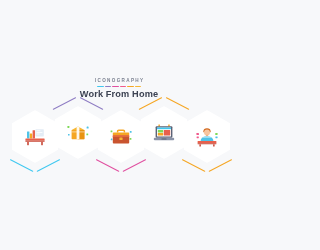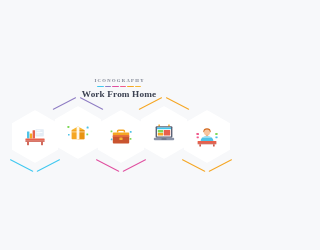--- a/index.html
+++ b/index.html
@@ -13,21 +13,20 @@
     background: #f7f8fa;
     font-family: "Liberation Sans", sans-serif;
     overflow: hidden;
     position: relative;
   }
   .stage {
     position: absolute;
     left: 0; top: 0;
     width: 238px;
     height: 250px;
-    font-family: Liberation Serif, serif;
   }
 
   
   .header {
     position: absolute;
     left: 0;
     top: 78px;
     width: 238px;
     text-align: center;
   }

